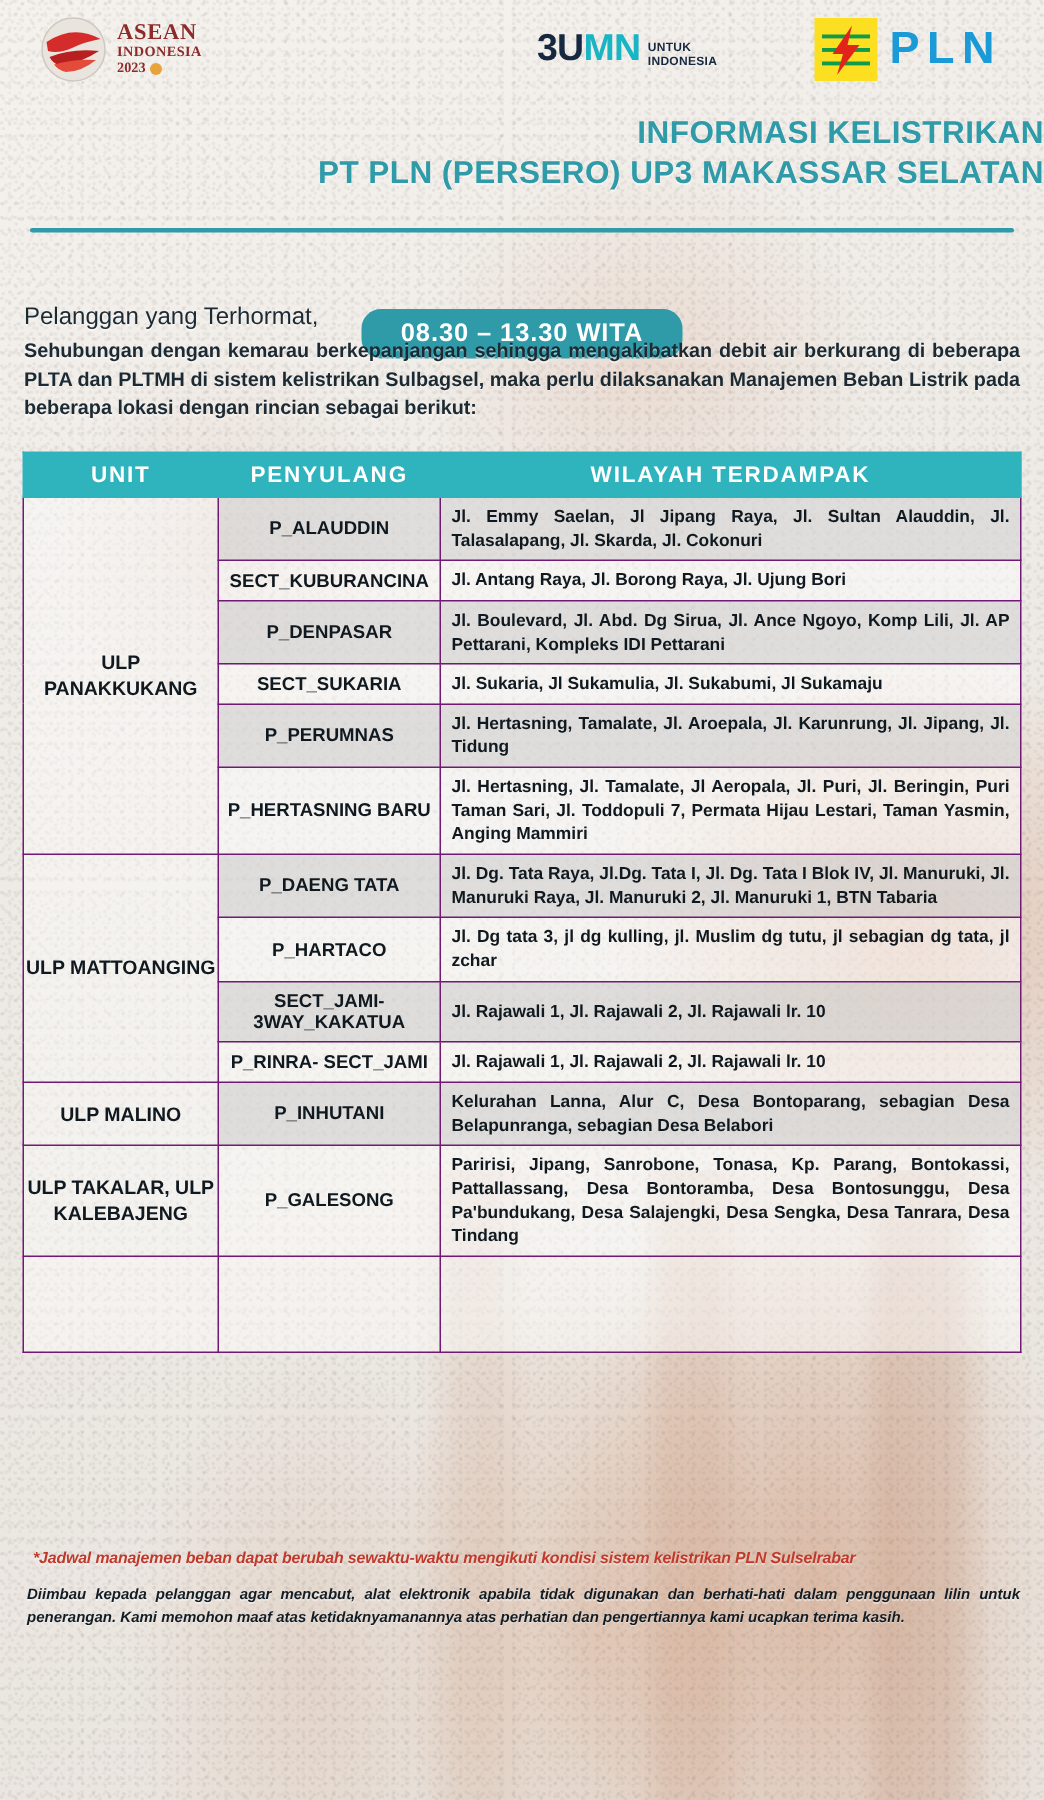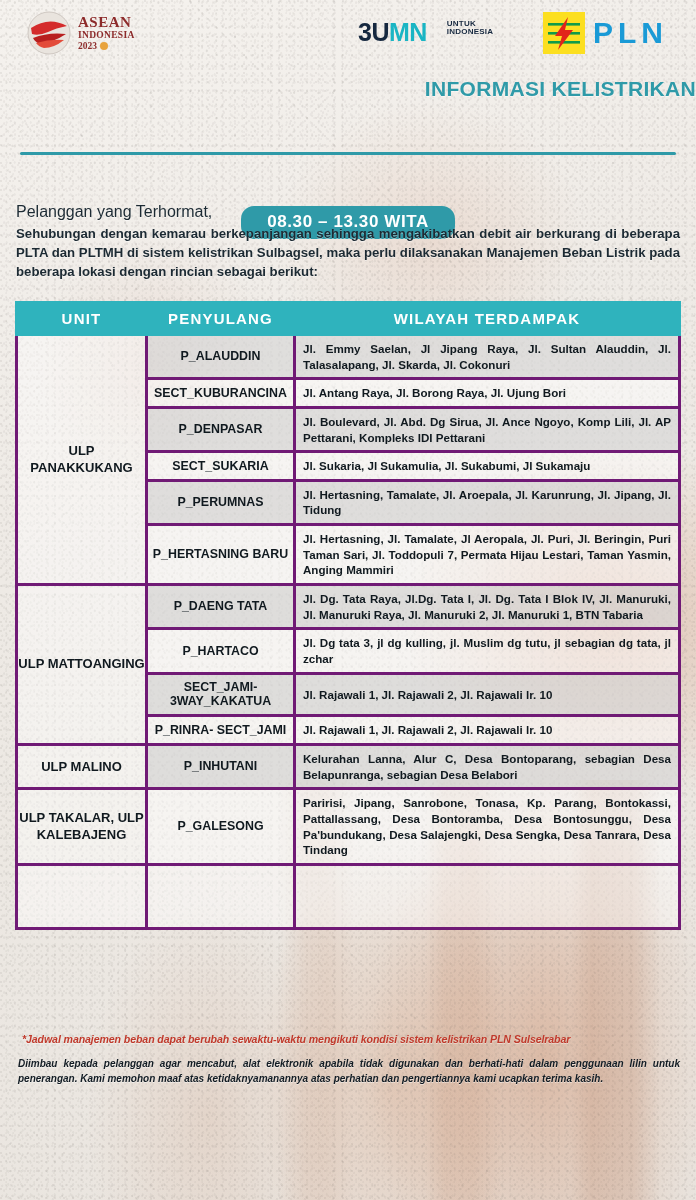--- a/index.html
+++ b/index.html
@@ -71,21 +71,21 @@
   
   .asean { position: absolute; left: 26px; top: 10px; display: flex; align-items: center; gap: 6px; }
   .asean-mark { width: 46px; height: 46px; }
   .asean-text { line-height: 1; }
   .asean-text .a1 { font-family: "Liberation Serif", serif; font-size: 15px; font-weight: bold; color: #8d2b2b; letter-spacing: .5px; }
   .asean-text .a2 { font-family: "Liberation Serif", serif; font-size: 9.5px; font-weight: bold; color: #8d2b2b; letter-spacing: .3px; margin-top: 1px; }
   .asean-text .a3 { font-family: "Liberation Serif", serif; font-size: 9.5px; font-weight: bold; color: #8d2b2b; display: flex; align-items: center; gap: 3px; margin-top: 1px; }
   .asean-dot { width: 8px; height: 8px; border-radius: 50%; background: #e8a33d; display: inline-block; }
 
   
-  .bumn { position: absolute; left: 358px; top: 20px; display: flex; align-items: flex-start; gap: 20px; }
+  .bumn { position: absolute; left: 358px; top: 20px; display: flex; align-items: flex-end; gap: 5px; }
   .bumn-word { font-size: 25px; font-weight: bold; letter-spacing: -.5px; line-height: 1; }
   .bumn-word .b-dark { color: #16283f; }
   .bumn-word .b-teal { color: #1ab5c4; }
   .bumn-sub { line-height: 1.05; color: #16283f; font-weight: bold; font-size: 8px; letter-spacing: .2px; }
 
   
   .pln { position: absolute; left: 520px; top: 12px; display: flex; align-items: center; gap: 8px; padding-left: 23px; }
   .pln-box { width: 42px; height: 42px; background: #fcdf20; position: relative; }
   .pln-bolt { position: absolute; inset: 0; }
   .pln-word { font-size: 30px; font-weight: bold; color: #1a9ad6; letter-spacing: 5px; }
@@ -130,21 +130,21 @@
 
   
   .table-wrap { position: absolute; top: 301px; left: 15px; width: 666px; }
   table.sched {
     width: 100%;
     border-collapse: collapse;
     table-layout: fixed;
     background: rgba(255,255,255,0.30);
   }
   table.sched th, table.sched td {
-    border: 3px solid #701a75;
+    border: 1px solid #701a75;
     vertical-align: middle;
   }
   table.sched thead th {
     background: #2fb3bd;
     color: #ffffff;
     font-weight: bold;
     font-size: 15px;
     letter-spacing: 1.2px;
     padding: 6px 2px;
     text-align: center;
@@ -236,20 +236,21 @@
           <rect x="5" y="29" width="32" height="2.6" fill="#0f9b4a"></rect>
           <polygon points="25,5 12,24 19,24 15,38 30,18 22,18" fill="#e2231a"></polygon>
         </svg>
       </div>
       <div class="pln-word">PLN</div>
     </div>
   </div>
 
   <div class="title-block">
     <div class="title-line">INFORMASI KELISTRIKAN</div>
+    <div class="title-line">PT PLN (PERSERO) UP3 MAKASSAR SELATAN</div>
   </div>
   <div class="divider"></div>
   <div class="time-pill-wrap">
     <span class="time-pill">08.30 – 13.30 WITA</span>
   </div>
 
   <div class="intro">
     <div class="intro-greeting">Pelanggan yang Terhormat,</div>
     <div class="intro-body">Sehubungan dengan kemarau berkepanjangan sehingga mengakibatkan debit air berkurang di beberapa PLTA dan PLTMH  di sistem kelistrikan Sulbagsel, maka perlu dilaksanakan Manajemen Beban Listrik pada beberapa lokasi dengan rincian sebagai berikut:</div>
   </div>

